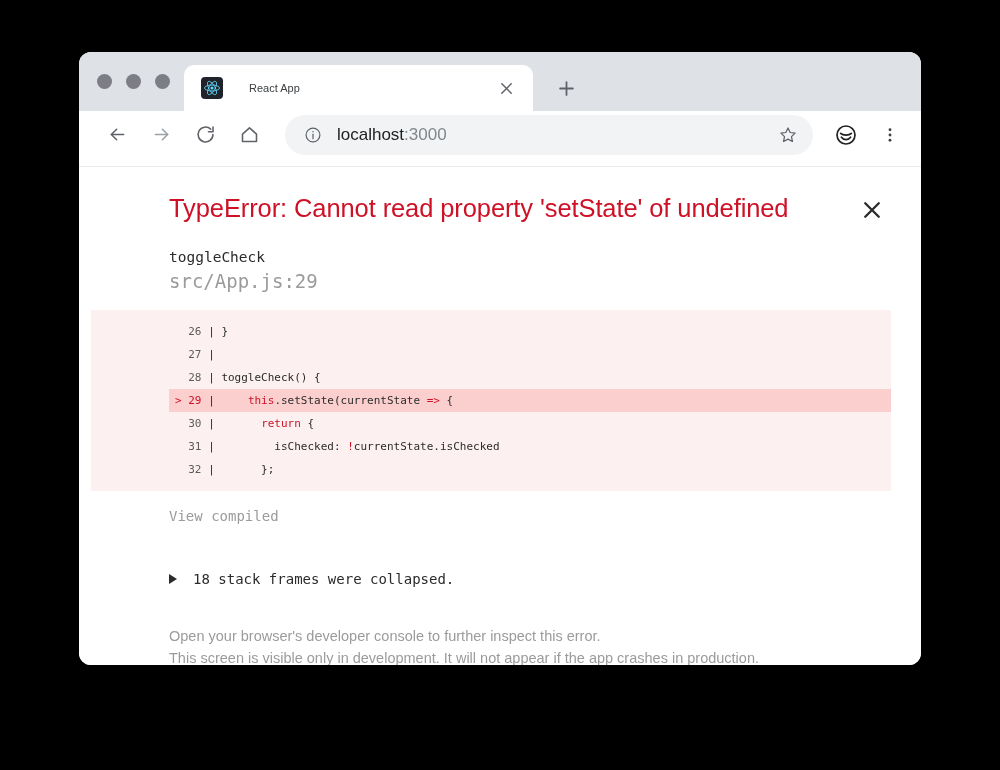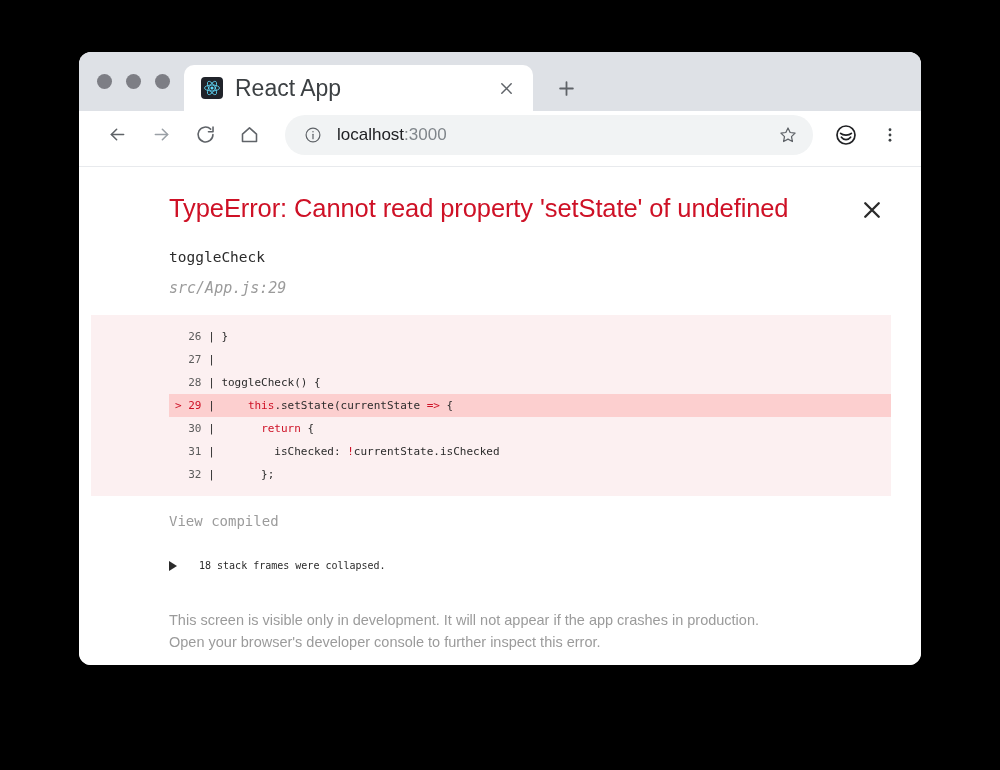--- a/index.html
+++ b/index.html
@@ -57,22 +57,22 @@
   .favicon {
     width: 22px; height: 22px;
     border-radius: 4px;
     background: #20232a;
     display: flex;
     align-items: center;
     justify-content: center;
     flex: 0 0 auto;
   }
   .tab-title {
-    margin-left: 12px;
-    font-size: 23px;
+    margin-left: 26px;
+    font-size: 11px;
     color: #3c4043;
     white-space: nowrap;
     overflow: hidden;
     text-overflow: ellipsis;
     flex: 1 1 auto;
   }
   .tab-close {
     width: 26px; height: 26px;
     display: flex;
     align-items: center;
@@ -188,25 +188,24 @@
     margin-top: 2px;
     margin-right: 4px;
   }
   .frame-fn {
     margin-top: 24px;
     font-family: "DejaVu Sans Mono", monospace;
     font-size: 14.5px;
     color: #2b2b2b;
   }
   .frame-loc {
-    margin-top: 14px;
-    font-family: "DejaVu Sans Mono", monospace;
-    font-size: 15px;
+    margin-top: 5px;
+    font-family: "DejaVu Sans Mono", monospace;
+    font-size: 19px;
     color: #9b9b9b;
-    font-style: italic;
   }
   .code-block {
     margin-top: 18px;
     background: #fcf0f1;
     padding: 10px 0;
     font-family: "DejaVu Sans Mono", monospace;
     font-size: 11px;
     line-height: 23px;
     color: #2b2b2b;
     white-space: pre;
@@ -217,27 +216,27 @@
   .tok-red { color: #ce1126; }
   .tok-gray { color: #5c5c5c; }
   .view-compiled {
     margin-top: 17px;
     font-family: "DejaVu Sans Mono", monospace;
     font-size: 14px;
     color: #9b9b9b;
     display: inline-block;
   }
   .stack-collapsed {
-    margin-top: 30px;
-    font-family: "DejaVu Sans Mono", monospace;
-    font-size: 10px;
+    margin-top: 46px;
+    font-family: "DejaVu Sans Mono", monospace;
+    font-size: 14px;
     color: #2b2b2b;
     display: flex;
     align-items: center;
-    gap: 22px;
+    gap: 16px;
   }
   .tri {
     width: 0; height: 0;
     border-left: 8px solid #2b2b2b;
     border-top: 5.5px solid transparent;
     border-bottom: 5.5px solid transparent;
     flex: 0 0 auto;
   }
   .footnote {
     margin-top: 38px;
@@ -364,19 +363,19 @@
 
     <div class="pad-left">
       <a class="view-compiled">View compiled</a>
 
       <div class="stack-collapsed">
         <span class="tri"></span>
         <span>18 stack frames were collapsed.</span>
       </div>
 
       <div class="footnote">
+        <div>Open your browser's developer console to further inspect this error.</div>
         <div>This screen is visible only in development. It will not appear if the app crashes in production.</div>
-        <div>Open your browser's developer console to further inspect this error.</div>
       </div>
     </div>
 
   </div>
 </div>
 
 </body></html>

